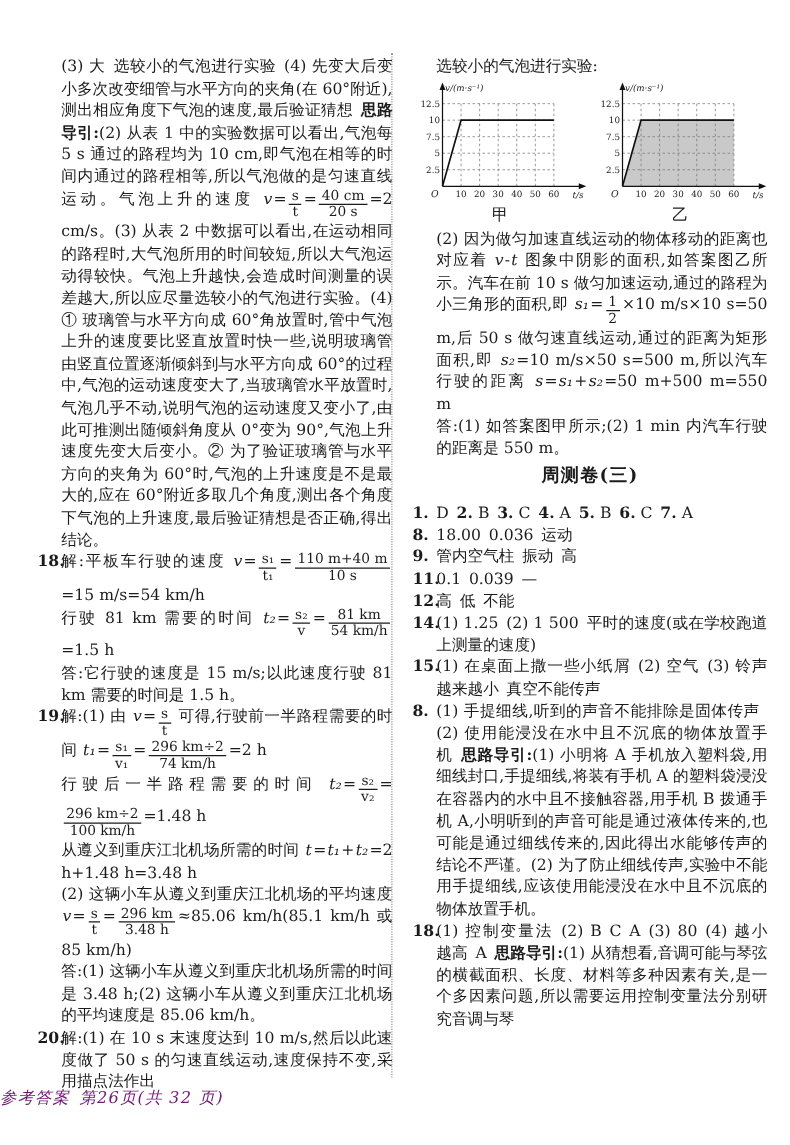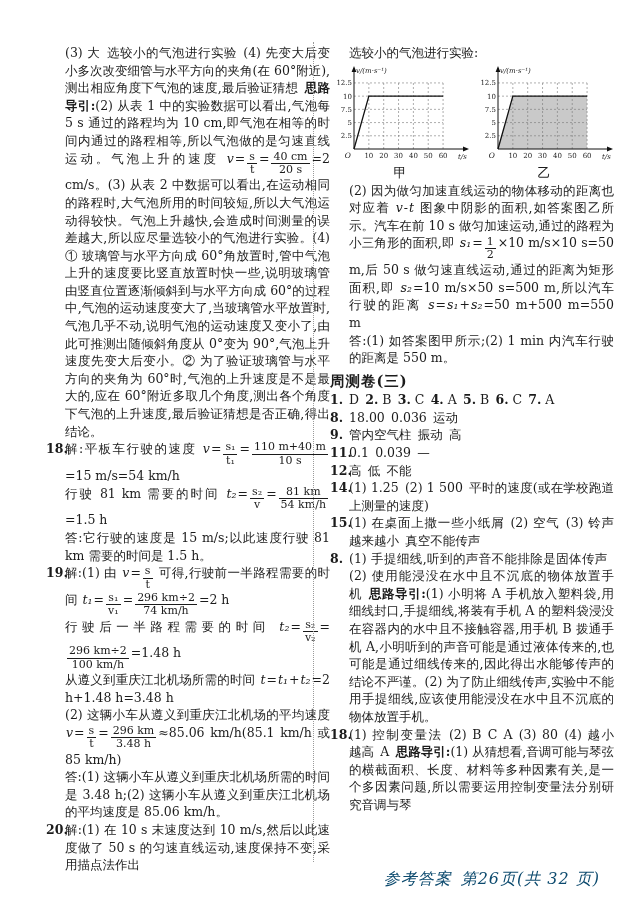--- a/index.html
+++ b/index.html
@@ -1,38 +1,38 @@
 <!DOCTYPE html>
 <html><head>
 <meta charset="utf-8">
 <style>
   html,body{margin:0;padding:0}
   body{
     width:632px;height:916px;background:#ffffff;position:relative;overflow:hidden;
     font-family:"DejaVu Serif","Liberation Serif",serif;color:#1b1b1b;
   }
   .col{position:absolute;top:44px;width:284px;font-size:12.5px;line-height:17.6px;text-align:justify}
-  #left-col{left:46px}
+  #left-col{left:30px}
   #right-col{left:330px}
   #divider{position:absolute;left:313px;top:42px;height:820px;width:0;border-left:1px dotted #9a9a9a}
   .item{position:relative;padding-left:19px}
   .num{position:absolute;left:0;top:0;font-weight:bold}
   .bold{font-weight:bold}
   .mvar{font-style:italic;padding:0 1px;font-family:"DejaVu Serif",serif}
   .frac{display:inline-block;vertical-align:-0.95em;text-align:center;line-height:1.12;font-size:11px;margin:0 2px}
   .fn{display:block;border-bottom:1px solid #1b1b1b;padding:0 2px}
   .fd{display:block;padding:0 2px}
   #charts-row{display:flex;gap:4px;margin:3px 0 2px 0}
   figure{margin:0}
   figcaption{text-align:center;font-size:13px;line-height:15px}
   svg{display:block;overflow:visible}
   svg text{font-family:"DejaVu Serif","Liberation Serif",serif;fill:#1b1b1b}
-  #section-title{font-size:14.5px;font-weight:bold;text-align:left;margin:5px 0 2px 0;letter-spacing:1px}
-  #footer{position:absolute;left:0;top:869px;width:600px;text-align:right;
-    font-size:16px;font-style:italic;color:#0c4a6e;letter-spacing:1px}
+  #section-title{font-size:14.5px;font-weight:bold;text-align:center;margin:5px 0 12px 0;letter-spacing:1px}
+  #footer{position:absolute;left:0;top:869px;width:600px;text-align:left;
+    font-size:13px;font-style:italic;color:#701a75;letter-spacing:1px}
 </style>
 </head>
 <body>
 
 <div class="page">
   <div id="left-col" class="col">
       <div class="item"><span>(3) 大 选较小的气泡进行实验 (4) 先变大后变小多次改变细管与水平方向的夹角(在 60°附近),测出相应角度下气泡的速度,最后验证猜想 </span><span class="bold">思路导引:</span><span>(2) 从表 1 中的实验数据可以看出,气泡每 5 s 通过的路程均为 10 cm,即气泡在相等的时间内通过的路程相等,所以气泡做的是匀速直线运动。气泡上升的速度 </span><span class="mvar">v</span><span>=</span><span class="frac"><span class="fn">s</span><span class="fd">t</span></span><span>=</span><span class="frac"><span class="fn">40 cm</span><span class="fd">20 s</span></span><span>=2 cm/s。(3) 从表 2 中数据可以看出,在运动相同的路程时,大气泡所用的时间较短,所以大气泡运动得较快。气泡上升越快,会造成时间测量的误差越大,所以应尽量选较小的气泡进行实验。(4) ① 玻璃管与水平方向成 60°角放置时,管中气泡上升的速度要比竖直放置时快一些,说明玻璃管由竖直位置逐渐倾斜到与水平方向成 60°的过程中,气泡的运动速度变大了,当玻璃管水平放置时,气泡几乎不动,说明气泡的运动速度又变小了,由此可推测出随倾斜角度从 0°变为 90°,气泡上升速度先变大后变小。② 为了验证玻璃管与水平方向的夹角为 60°时,气泡的上升速度是不是最大的,应在 60°附近多取几个角度,测出各个角度下气泡的上升速度,最后验证猜想是否正确,得出结论。</span></div>
       <div class="item"><span class="num">18.</span><span>解:平板车行驶的速度 </span><span class="mvar">v</span><span>=</span><span class="frac"><span class="fn">s₁</span><span class="fd">t₁</span></span><span>=</span><span class="frac"><span class="fn">110 m+40 m</span><span class="fd">10 s</span></span><span>=15 m/s=54 km/h</span><br><span>行驶 81 km 需要的时间 </span><span class="mvar">t₂</span><span>=</span><span class="frac"><span class="fn">s₂</span><span class="fd">v</span></span><span>=</span><span class="frac"><span class="fn">81 km</span><span class="fd">54 km/h</span></span><span>=1.5 h</span><br><span>答:它行驶的速度是 15 m/s;以此速度行驶 81 km 需要的时间是 1.5 h。</span></div>
       <div class="item"><span class="num">19.</span><span>解:(1) 由 </span><span class="mvar">v</span><span>=</span><span class="frac"><span class="fn">s</span><span class="fd">t</span></span><span> 可得,行驶前一半路程需要的时间 </span><span class="mvar">t₁</span><span>=</span><span class="frac"><span class="fn">s₁</span><span class="fd">v₁</span></span><span>=</span><span class="frac"><span class="fn">296 km÷2</span><span class="fd">74 km/h</span></span><span>=2 h</span><br><span>行驶后一半路程需要的时间 </span><span class="mvar">t₂</span><span>=</span><span class="frac"><span class="fn">s₂</span><span class="fd">v₂</span></span><span>=</span><span class="frac"><span class="fn">296 km÷2</span><span class="fd">100 km/h</span></span><span>=1.48 h</span><br><span>从遵义到重庆江北机场所需的时间 </span><span class="mvar">t</span><span>=</span><span class="mvar">t₁</span><span>+</span><span class="mvar">t₂</span><span>=2 h+1.48 h=3.48 h</span><br><span>(2) 这辆小车从遵义到重庆江北机场的平均速度 </span><span class="mvar">v</span><span>=</span><span class="frac"><span class="fn">s</span><span class="fd">t</span></span><span>=</span><span class="frac"><span class="fn">296 km</span><span class="fd">3.48 h</span></span><span>≈85.06 km/h(85.1 km/h 或 85 km/h)</span><br><span>答:(1) 这辆小车从遵义到重庆北机场所需的时间是 3.48 h;(2) 这辆小车从遵义到重庆江北机场的平均速度是 85.06 km/h。</span></div>
       <div class="item"><span class="num">20.</span><span>解:(1) 在 10 s 末速度达到 10 m/s,然后以此速度做了 50 s 的匀速直线运动,速度保持不变,采用描点法作出</span></div>

